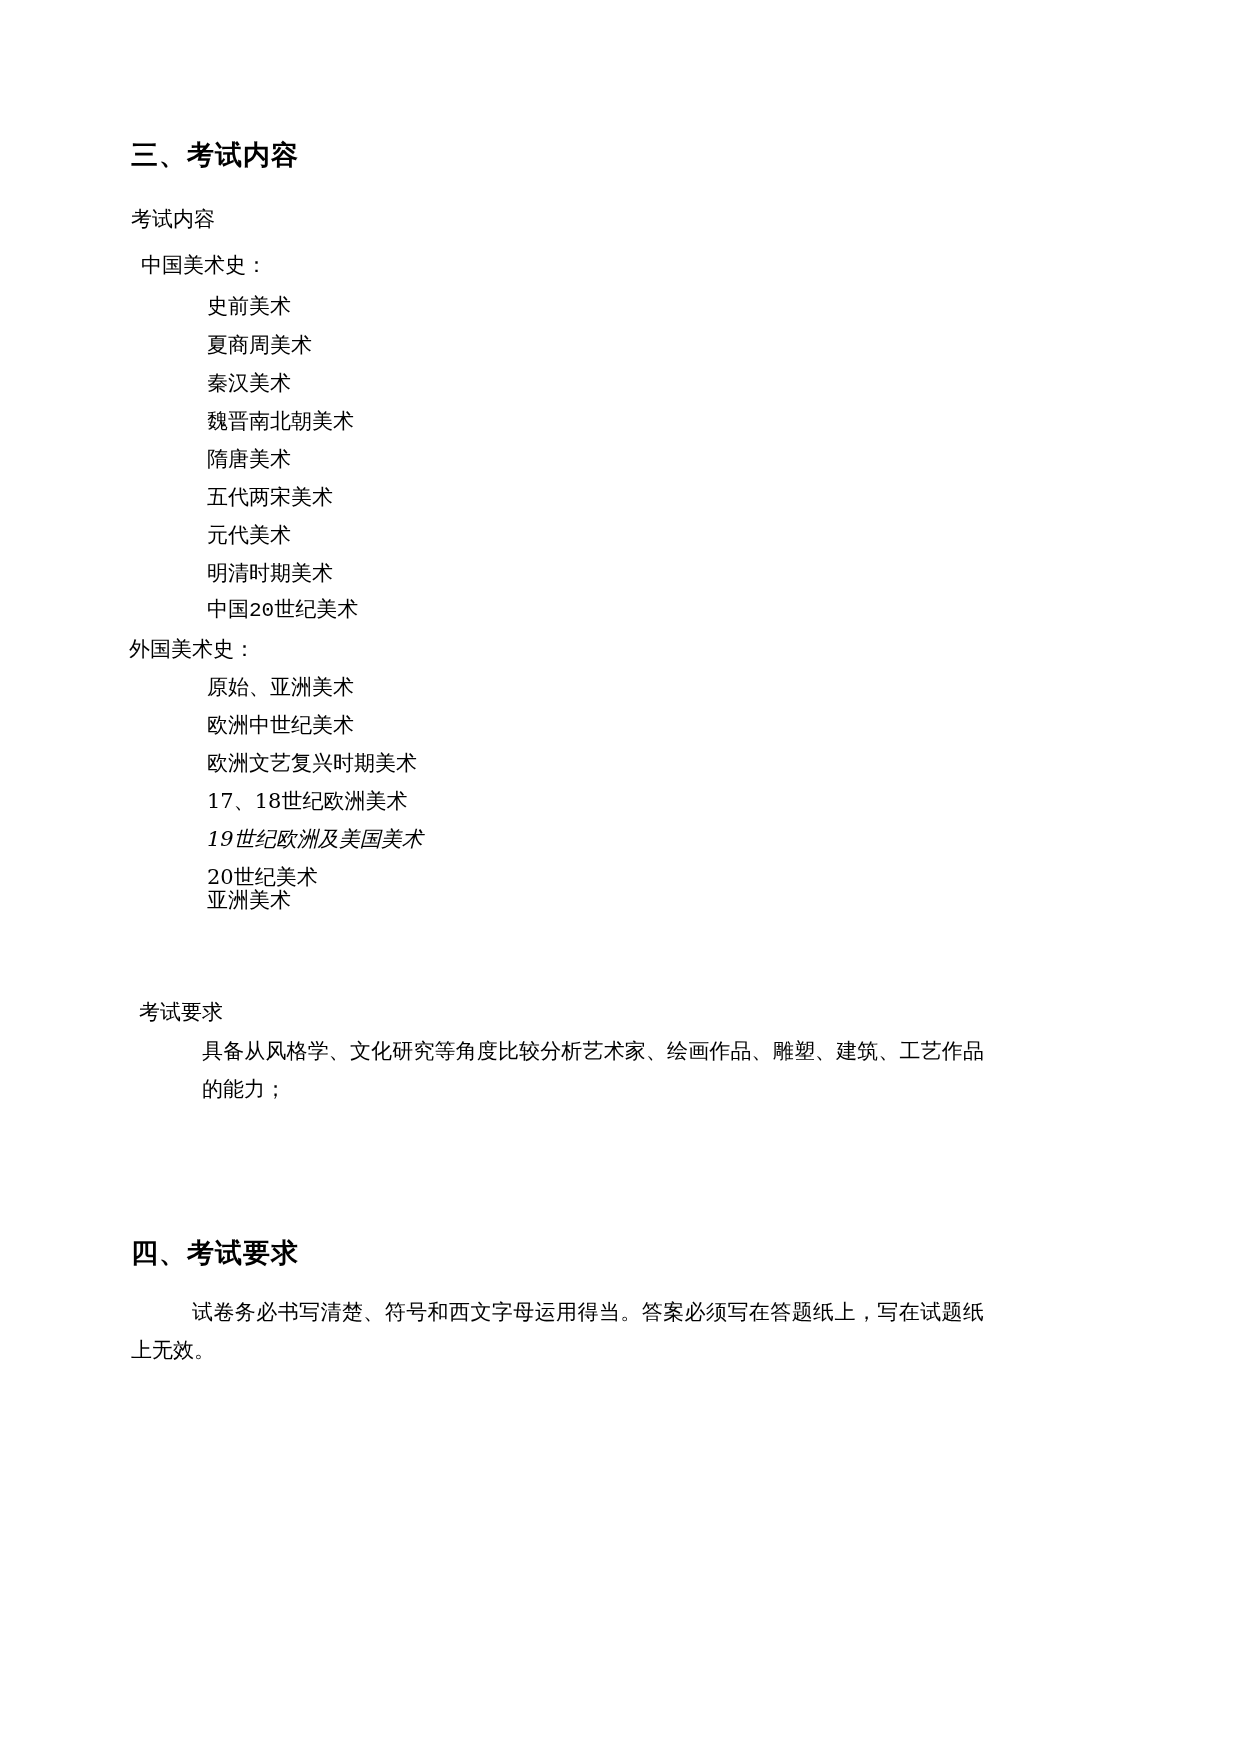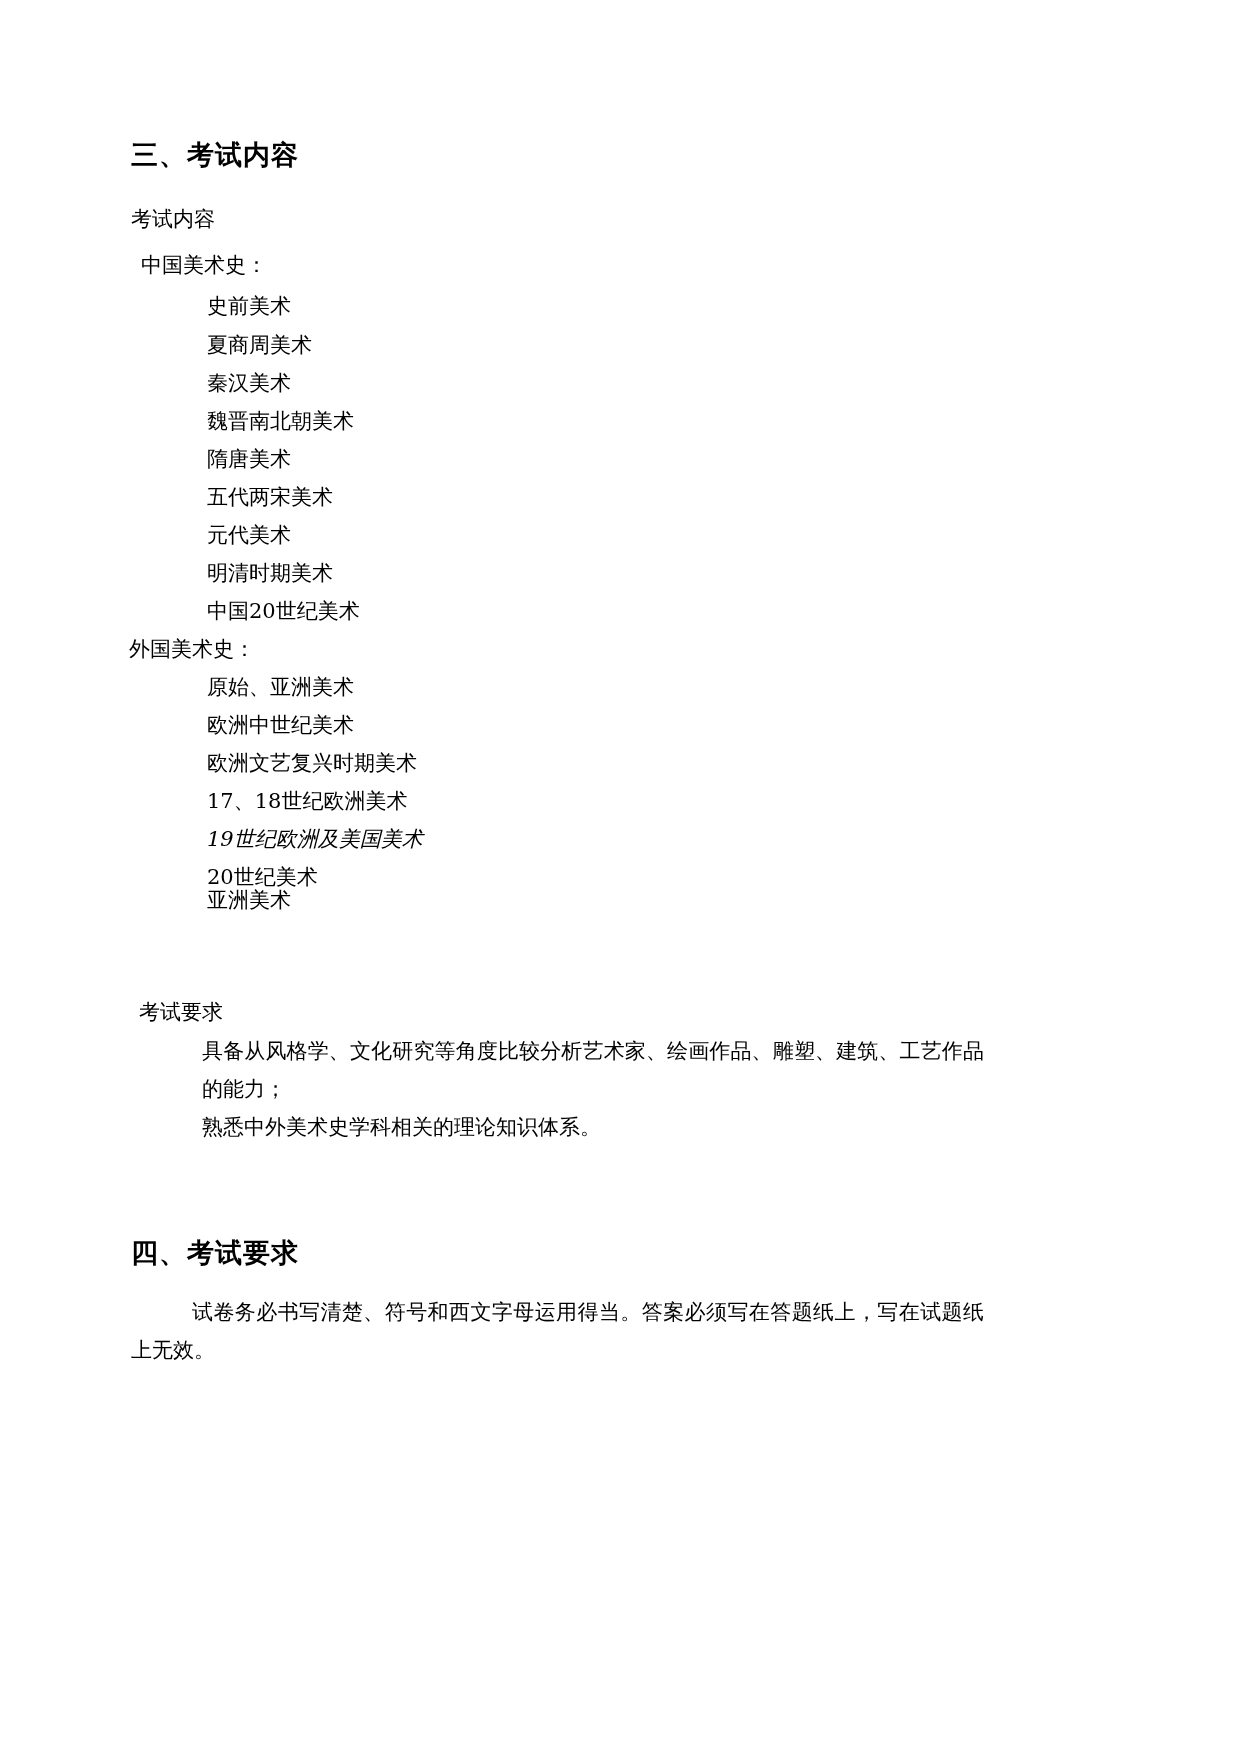--- a/index.html
+++ b/index.html
@@ -92,36 +92,35 @@
   <div class="body-line lbl-cn" style="top:253px;">中国美术史：</div>
 
   <div class="body-line list-item" style="top:294px;">史前美术</div>
   <div class="body-line list-item" style="top:333px;">夏商周美术</div>
   <div class="body-line list-item" style="top:371px;">秦汉美术</div>
   <div class="body-line list-item" style="top:409px;text-align:right;">魏晋南北朝美术</div>
   <div class="body-line list-item" style="top:447px;">隋唐美术</div>
   <div class="body-line list-item" style="top:485px;">五代两宋美术</div>
   <div class="body-line list-item" style="top:523px;">元代美术</div>
   <div class="body-line list-item" style="top:561px;">明清时期美术</div>
-  <div class="body-line list-item" style="top:599px;">中国20世纪美术</div>
+  <div class="body-line list-item" style="top:599px;font-family:Liberation Mono, monospace;">中国20世纪美术</div>
 
   <div class="body-line lbl-fr" style="top:637px;">外国美术史：</div>
 
   <div class="body-line list-item" style="top:675px;">原始、亚洲美术</div>
   <div class="body-line list-item" style="top:713px;">欧洲中世纪美术</div>
   <div class="body-line list-item" style="top:751px;">欧洲文艺复兴时期美术</div>
   <div class="body-line list-item" style="top:789px;">17、18世纪欧洲美术</div>
   <div class="body-line list-item" style="top:827px;font-style:italic;">19世纪欧洲及美国美术</div>
   <div class="body-line list-item" style="top:865px;">20世纪美术</div>
   <div class="body-line list-item" style="top:888px;">亚洲美术</div>
 
   <div class="body-line lbl-1" style="top:1000px;margin-left:8px;">考试要求</div>
 
   <div class="para-block" id="req-para">
     <span class="p-line">具备从风格学、文化研究等角度比较分析艺术家、绘画作品、雕塑、建筑、工艺作品的能力；</span>
-    <span class="p-line">熟悉中外美术史学科相关的理论知识体系。</span>
   </div>
 
   <div class="h-section" id="h-sec-4">四、考试要求</div>
 
   <div class="para-block" id="final-para">试卷务必书写清楚、符号和西文字母运用得当。答案必须写在答题纸上，写在试题纸上无效。</div>
 
 </div>
 
 </body></html>

